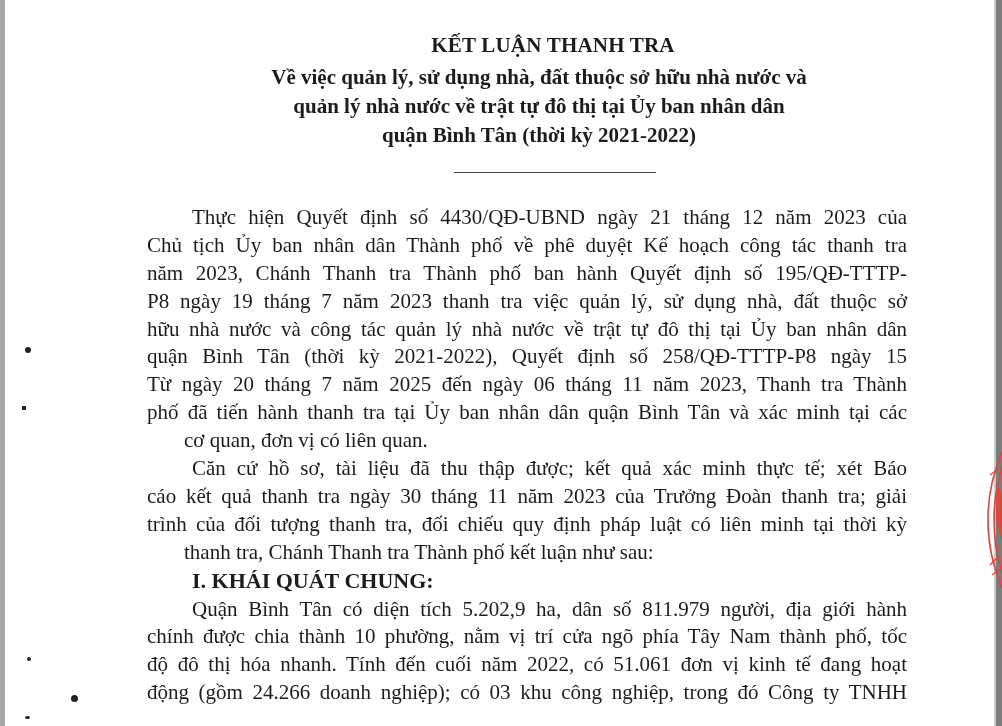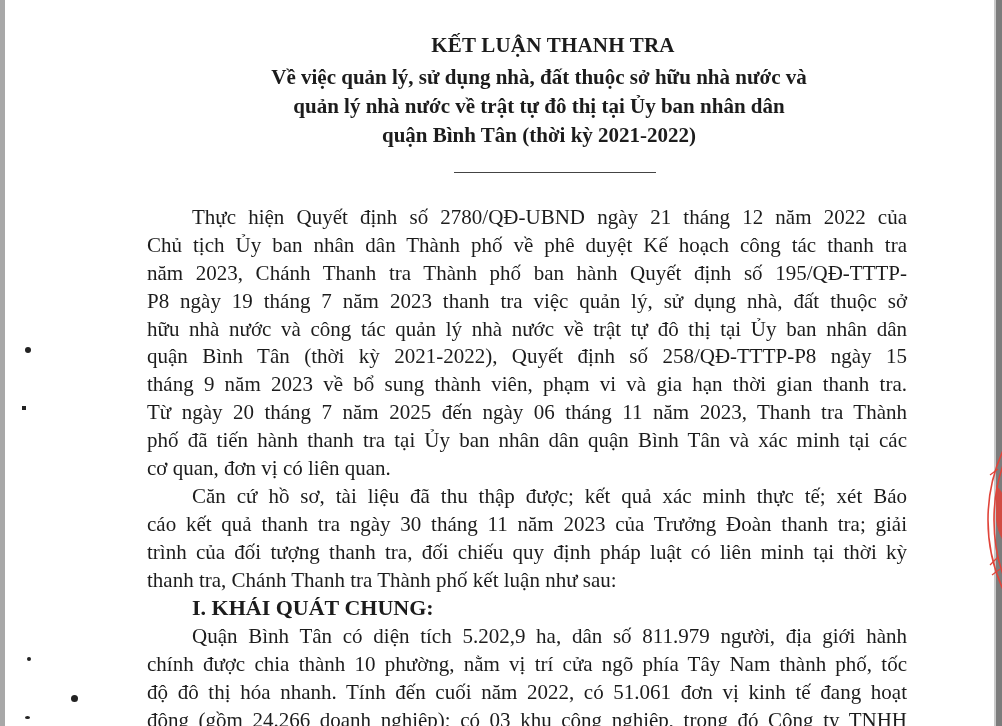--- a/index.html
+++ b/index.html
@@ -25,21 +25,21 @@
   }
   .subtitle div { white-space:nowrap; }
   .rule {
     position:absolute; left:454px; top:172px; width:202px; height:1px; background:#444;
   }
   .body-text {
     position:absolute; left:147px; width:760px; top:204px;
     font-size:21px; line-height:27.9px;
   }
   .line { white-space:nowrap; text-align:justify; text-align-last:justify; height:27.9px; }
-  .line.last { text-align-last:left; }
+  .line.last { text-align-last:left;margin-left:37px; }
   .indent { padding-left:45px; }
   .heading {
     font-weight:bold; font-size:22px; padding-left:45px; height:29px; white-space:nowrap;
   }
   .speck { position:absolute; background:#222; border-radius:50%; }
   .stamp {
     position:absolute; left:982px; top:435px; width:30px; height:170px;
   }
 </style>
 </head>
@@ -55,27 +55,26 @@
   <div class="subtitle">
     <div>Về việc quản lý, sử dụng nhà, đất thuộc sở hữu nhà nước và</div>
     <div>quản lý nhà nước về trật tự đô thị tại Ủy ban nhân dân</div>
     <div>quận Bình Tân (thời kỳ 2021-2022)</div>
   </div>
 
   <div class="rule"></div>
 
   <div class="body-text">
     <div>
-      <div class="line indent">Thực hiện Quyết định số 2780/QĐ-UBND ngày 21 tháng 12 năm 2022 của</div>
+      <div class="line indent">Thực hiện Quyết định số 4430/QĐ-UBND ngày 21 tháng 12 năm 2023 của</div>
       <div class="line">Chủ tịch Ủy ban nhân dân Thành phố về phê duyệt Kế hoạch công tác thanh tra</div>
       <div class="line">năm 2023, Chánh Thanh tra Thành phố ban hành Quyết định số 195/QĐ-TTTP-</div>
       <div class="line">P8 ngày 19 tháng 7 năm 2023 thanh tra việc quản lý, sử dụng nhà, đất thuộc sở</div>
       <div class="line">hữu nhà nước và công tác quản lý nhà nước về trật tự đô thị tại Ủy ban nhân dân</div>
       <div class="line">quận Bình Tân (thời kỳ 2021-2022), Quyết định số 258/QĐ-TTTP-P8 ngày 15</div>
-      <div class="line">tháng 9 năm 2023 về bổ sung thành viên, phạm vi và gia hạn thời gian thanh tra.</div>
       <div class="line">Từ ngày 20 tháng 7 năm 2025 đến ngày 06 tháng 11 năm 2023, Thanh tra Thành</div>
       <div class="line">phố đã tiến hành thanh tra tại Ủy ban nhân dân quận Bình Tân và xác minh tại các</div>
       <div class="line last">cơ quan, đơn vị có liên quan.</div>
     </div>
     <div>
       <div class="line indent">Căn cứ hồ sơ, tài liệu đã thu thập được; kết quả xác minh thực tế; xét Báo</div>
       <div class="line">cáo kết quả thanh tra ngày 30 tháng 11 năm 2023 của Trưởng Đoàn thanh tra; giải</div>
       <div class="line">trình của đối tượng thanh tra, đối chiếu quy định pháp luật có liên minh tại thời kỳ</div>
       <div class="line last">thanh tra, Chánh Thanh tra Thành phố kết luận như sau:</div>
     </div>

